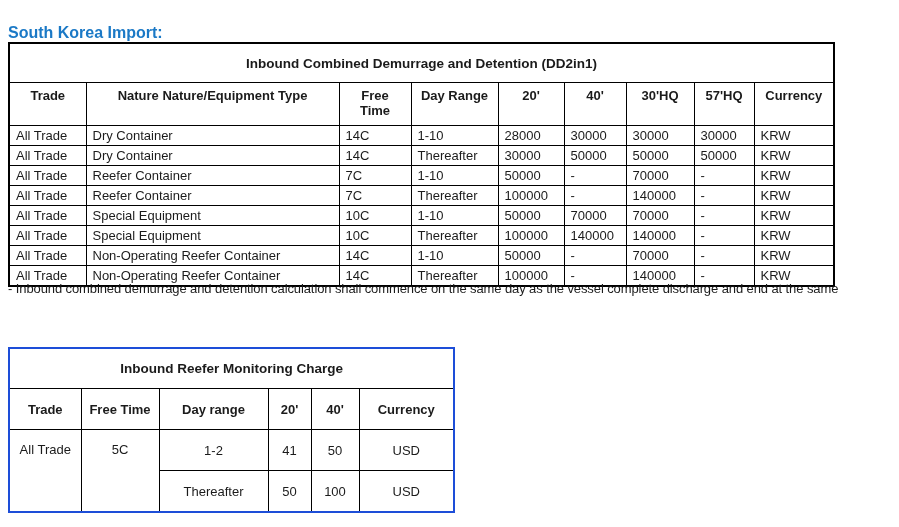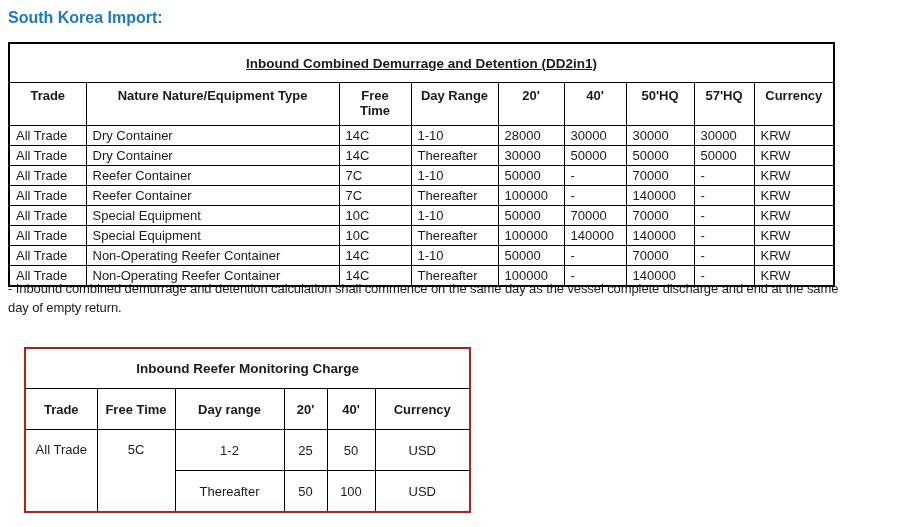--- a/index.html
+++ b/index.html
@@ -1,52 +1,52 @@
 <!DOCTYPE html>
 <html><head>
 <meta charset="utf-8">
 <style>
   html,body { margin:0; padding:0; }
   body {
     width:899px; height:527px; background:#ffffff; overflow:hidden; position:relative;
     font-family:"Liberation Sans", sans-serif; color:#1b1b1b;
   }
   .heading {
-    position:absolute; left:8px; top:9px;
+    position:absolute; left:8px; top:24px;
     font-size:16px; font-weight:bold; color:#1b79c6;
   }
   
   table { border-collapse:collapse; table-layout:fixed; }
   .t1 {
     position:absolute; left:8px; top:42px; width:825px;
     border:2px solid #000;
   }
   .t1 td, .t1 th { border:1.5px solid #000; font-size:13px; overflow:hidden; }
   .t1 .title-cell {
     height:36px; text-align:center; vertical-align:middle;
-    font-weight:bold; font-size:13.5px; white-space:nowrap;text-decoration:underline;
+    font-weight:bold; font-size:13.5px; white-space:nowrap;
   }
   .t1 thead th {
     height:36px; text-align:center; vertical-align:top; padding-top:5px;
     font-weight:bold; white-space:normal;
   }
   .t1 thead th.th-narrow span { display:inline-block; max-width:44px; white-space:normal; }
   .t1 tbody td {
     height:19px; padding:0 0 0 6px; vertical-align:middle; white-space:nowrap;
     font-weight:normal;
   }
   
   .note {
     position:absolute; left:8px; top:279px; width:890px;
     font-size:13px; line-height:19px; letter-spacing:-0.1px; white-space:nowrap;
   }
   
   .t2 {
-    position:absolute; left:24px; top:347px; width:445px;
-    border:2px solid #b91c1c;
+    position:absolute; left:8px; top:347px; width:445px;
+    border:2px solid #1d4ed8;
   }
   .t2 td, .t2 th { border:1.5px solid #000; font-size:13px; text-align:center; vertical-align:middle; }
   .t2 .title-cell { height:37px; font-weight:bold; font-size:13.5px; }
   .t2 thead th { height:38px; font-weight:bold; }
   .t2 tbody td { height:38px; font-weight:normal; }
   .t2 tbody td.vtop { vertical-align:top; padding-top:12px; }
 </style>
 </head>
 <body>
 
@@ -68,21 +68,21 @@
     <tr>
       <td class="title-cell" colspan="9">Inbound Combined Demurrage and Detention (DD2in1)</td>
     </tr>
     <tr>
       <th><span>Trade</span></th>
       <th><span>Nature Nature/Equipment Type</span></th>
       <th class="th-narrow"><span>Free Time</span></th>
       <th><span>Day Range</span></th>
       <th><span>20'</span></th>
       <th><span>40'</span></th>
-      <th><span>50'HQ</span></th>
+      <th><span>30'HQ</span></th>
       <th><span>57'HQ</span></th>
       <th><span>Currency</span></th>
     </tr>
   </thead>
   <tbody>
     <tr>
       <td>All Trade</td>
       <td>Dry Container</td>
       <td>14C</td>
       <td>1-10</td>
@@ -167,21 +167,20 @@
       <td>-</td>
       <td>140000</td>
       <td>-</td>
       <td>KRW</td>
     </tr>
   </tbody>
 </table>
 
 <div class="note">
   <div>- Inbound combined demurrage and detention calculation shall commence on the same day as the vessel complete discharge and end at the same</div>
-  <div>day of empty return.</div>
 </div>
 
 <table class="t2">
   <colgroup>
     <col style="width:72px">
       <col style="width:78px">
       <col style="width:109px">
     <col style="width:43px">
       <col style="width:48px">
       <col style="width:95px">
@@ -197,21 +196,21 @@
       <th>20'</th>
       <th>40'</th>
       <th>Currency</th>
     </tr>
   </thead>
   <tbody>
     <tr>
       <td class="vtop" rowspan="2">All Trade</td>
       <td class="vtop" rowspan="2">5C</td>
       <td>1-2</td>
-      <td>25</td>
+      <td>41</td>
       <td>50</td>
       <td>USD</td>
     </tr>
     <tr>
       <td>Thereafter</td>
       <td>50</td>
       <td>100</td>
       <td>USD</td>
     </tr>
   </tbody>

